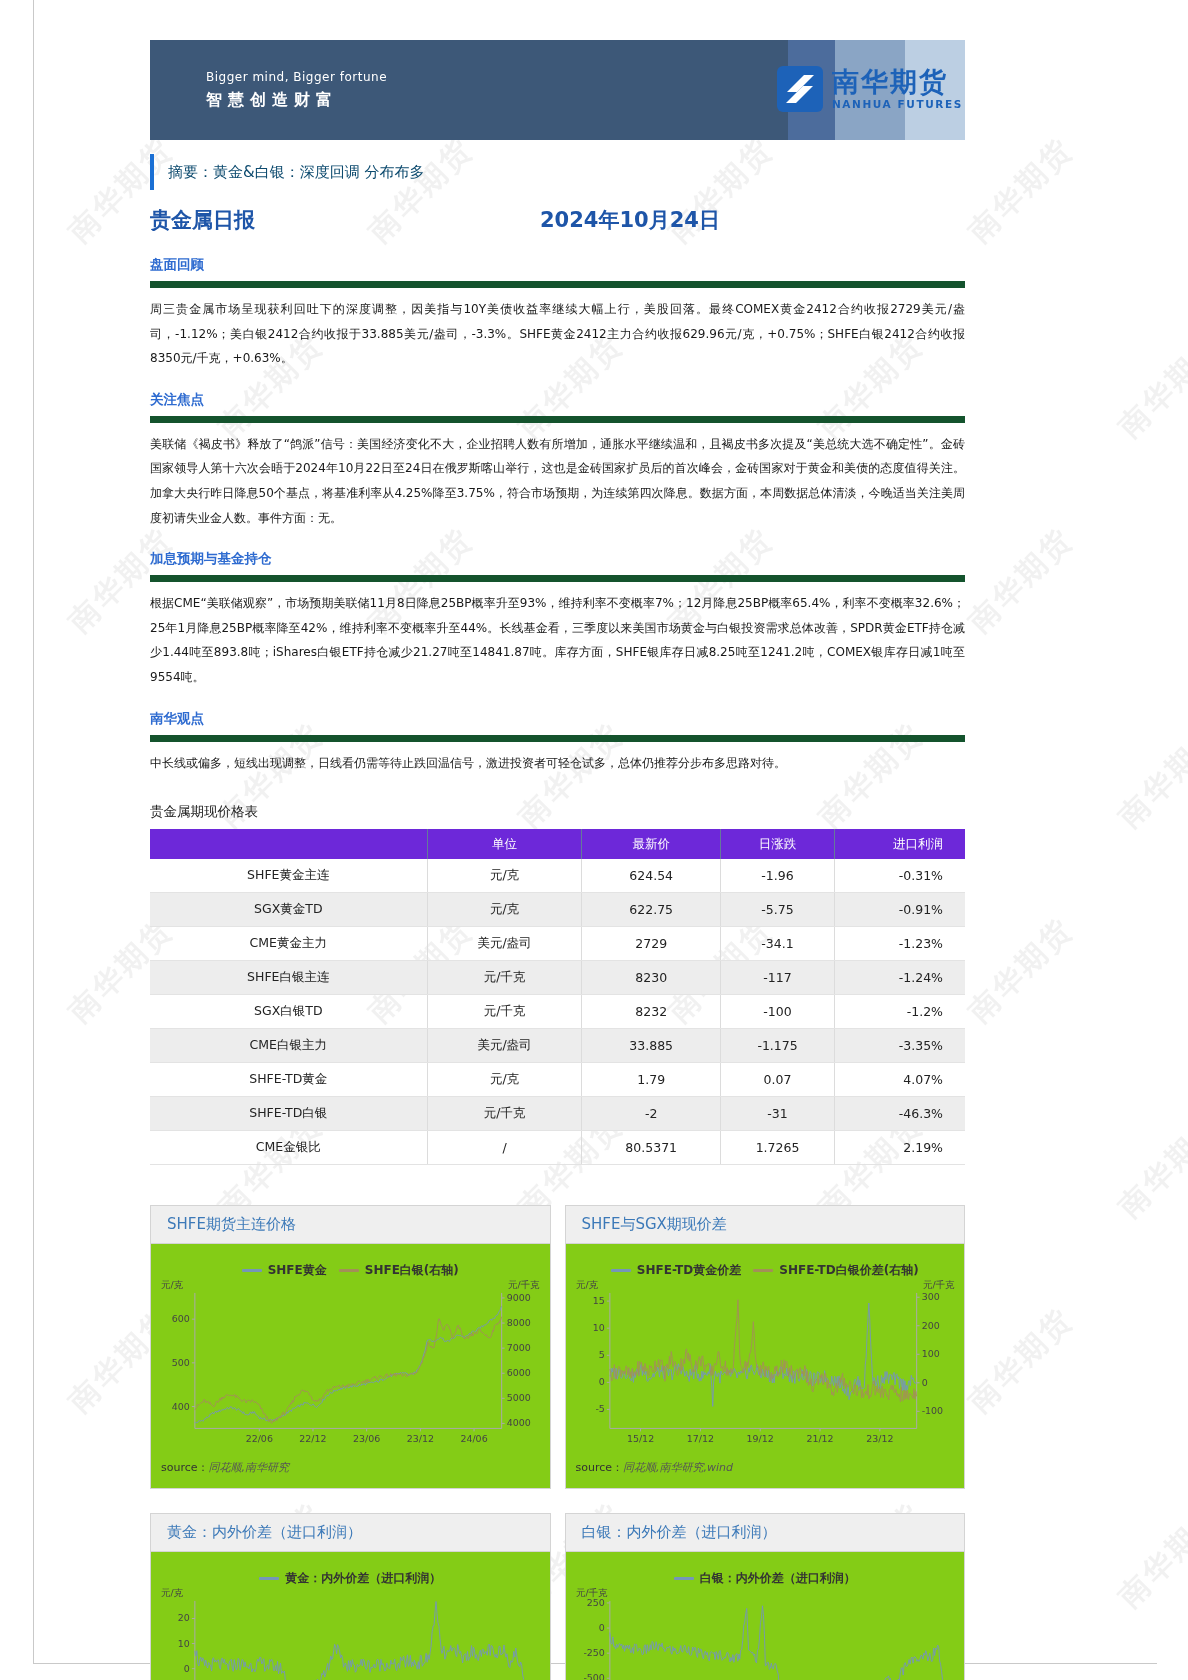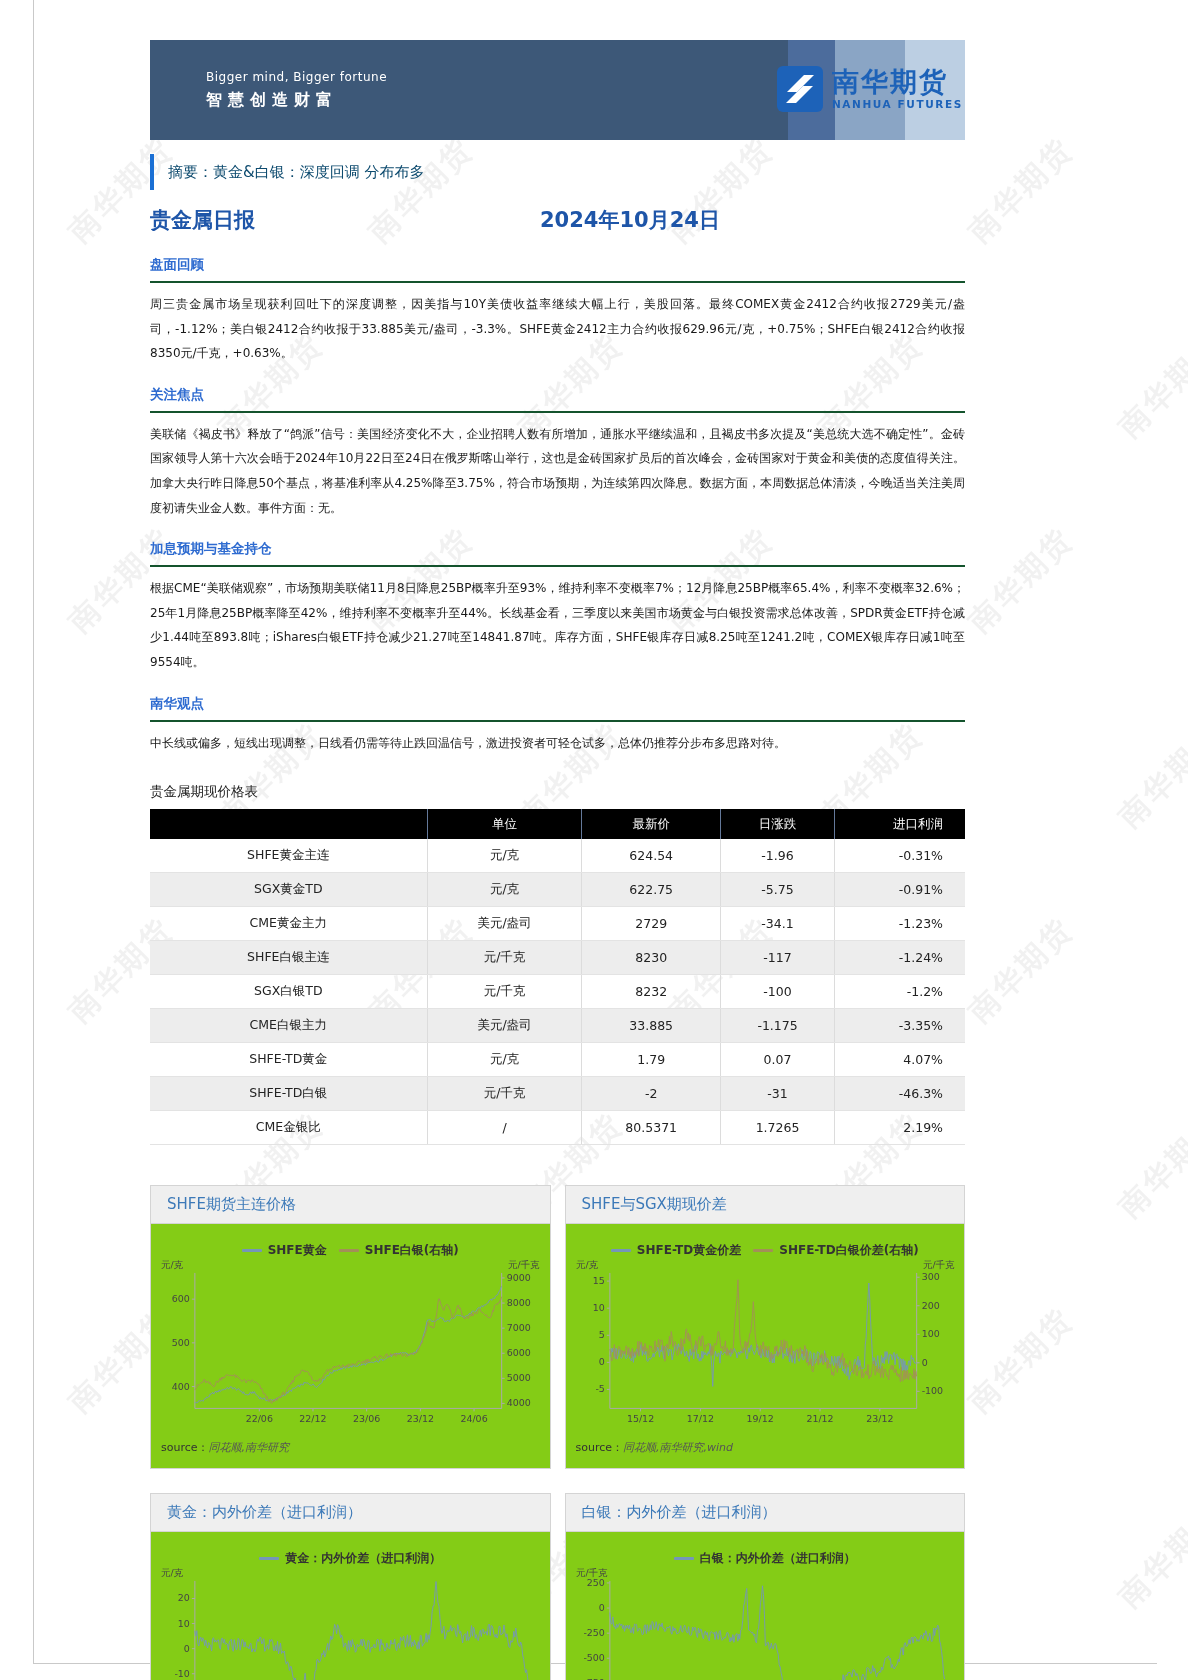--- a/index.html
+++ b/index.html
@@ -29,27 +29,27 @@
   .logo-txt .en{font-size:10.5px;font-weight:bold;color:#1d62b8;letter-spacing:1.6px;margin-top:3px;}
 
   
   .summary{margin-top:14px;border-left:4px solid #1a6fd4;padding-left:14px;height:36px;display:flex;align-items:center;font-size:15px;color:#0c4a6e;}
 
   
   .title-row{margin-top:16px;position:relative;height:30px;}
   .report-title{font-size:21px;font-weight:bold;color:#1e55a8;}
   .report-date{position:absolute;left:390px;top:0;font-size:21px;font-weight:bold;color:#1e55a8;}
 
-  .sec-head{margin-top:20px;font-size:13.5px;font-weight:bold;color:#2e6bd0;padding-bottom:7px;border-bottom:2px solid #14532d;}
+  .sec-head{margin-top:20px;font-size:13.5px;font-weight:bold;color:#2e6bd0;padding-bottom:7px;border-bottom:7px solid #14532d;}
   .sec-body{margin-top:9px;font-size:12px;line-height:2.05;text-align:justify;color:#191919;}
 
   
   .tbl-title{margin-top:28px;font-size:13.5px;color:#222;}
   table.price{margin-top:8px;width:100%;border-collapse:collapse;font-size:12.5px;color:#222;}
-  table.price th{background:#000000;color:#fff;font-weight:normal;height:28px;text-align:center;border-left:1px solid #64799a;}
+  table.price th{background:#6d28d9;color:#fff;font-weight:normal;height:28px;text-align:center;border-left:1px solid #64799a;}
   table.price th:first-child{border-left:none;}
   table.price td{height:31px;text-align:center;border-left:1px solid #dcdcdc;border-bottom:1px solid #e3e3e3;}
   table.price td:first-child{border-left:none;}
   table.price tr:nth-child(even) td{background:#ededed;}
   table.price th:nth-child(1),table.price td:nth-child(1){width:34%;}
   table.price th:nth-child(2),table.price td:nth-child(2){width:19%;}
   table.price th:nth-child(3),table.price td:nth-child(3){width:17%;}
   table.price th:nth-child(4),table.price td:nth-child(4){width:14%;}
   table.price th:nth-child(5),table.price td:nth-child(5){width:16%;text-align:right;padding-right:22px;}
 

